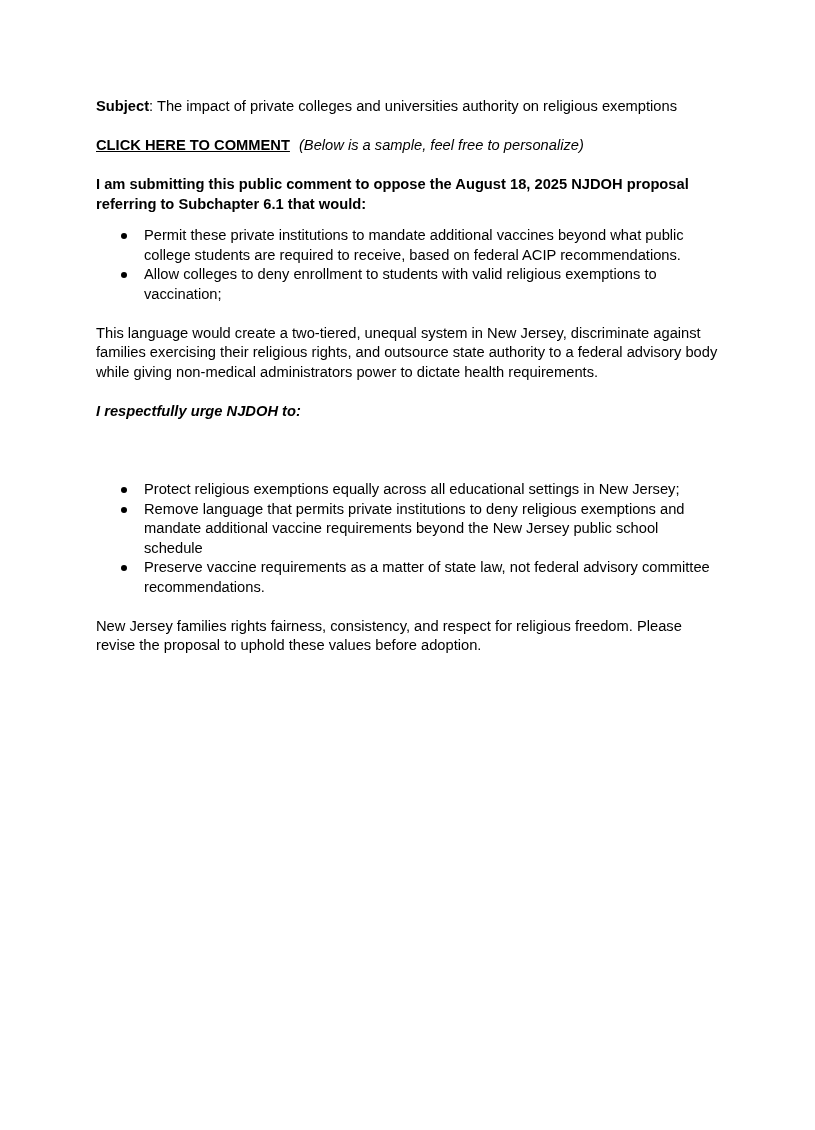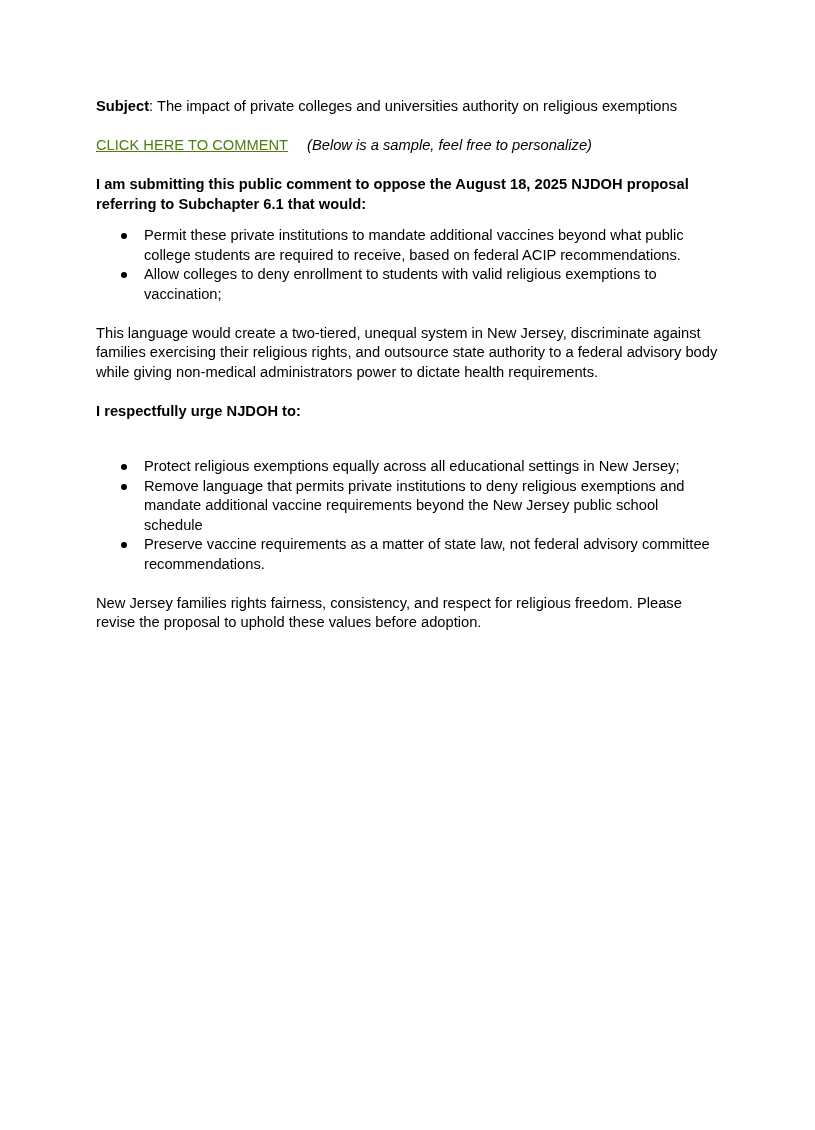--- a/index.html
+++ b/index.html
@@ -27,31 +27,33 @@
     line-height: 19.5px;
   }
   p {
     margin: 0 0 19.5px 0;
   }
   p.tight {
     margin-bottom: 12px;
     font-weight: bold;
   }
   p.wide {
-    margin-bottom: 36px;
+    margin-bottom: 59px;
+    font-style: italic;
   }
   .b { font-weight: bold; }
   a.doc-link {
-    color: #4d7c0f;
+    color: #000000;
     text-decoration: underline;
     cursor: pointer;
+    font-weight: bold;
   }
   .link-note {
     font-style: italic;
-    margin-left: 19px;
+    margin-left: 9px;
   }
   ul.doc-list {
     margin: 0 0 19.5px 0;
     padding: 0;
     list-style: none;
   }
   ul.doc-list li {
     position: relative;
     padding-left: 48px;
   }

